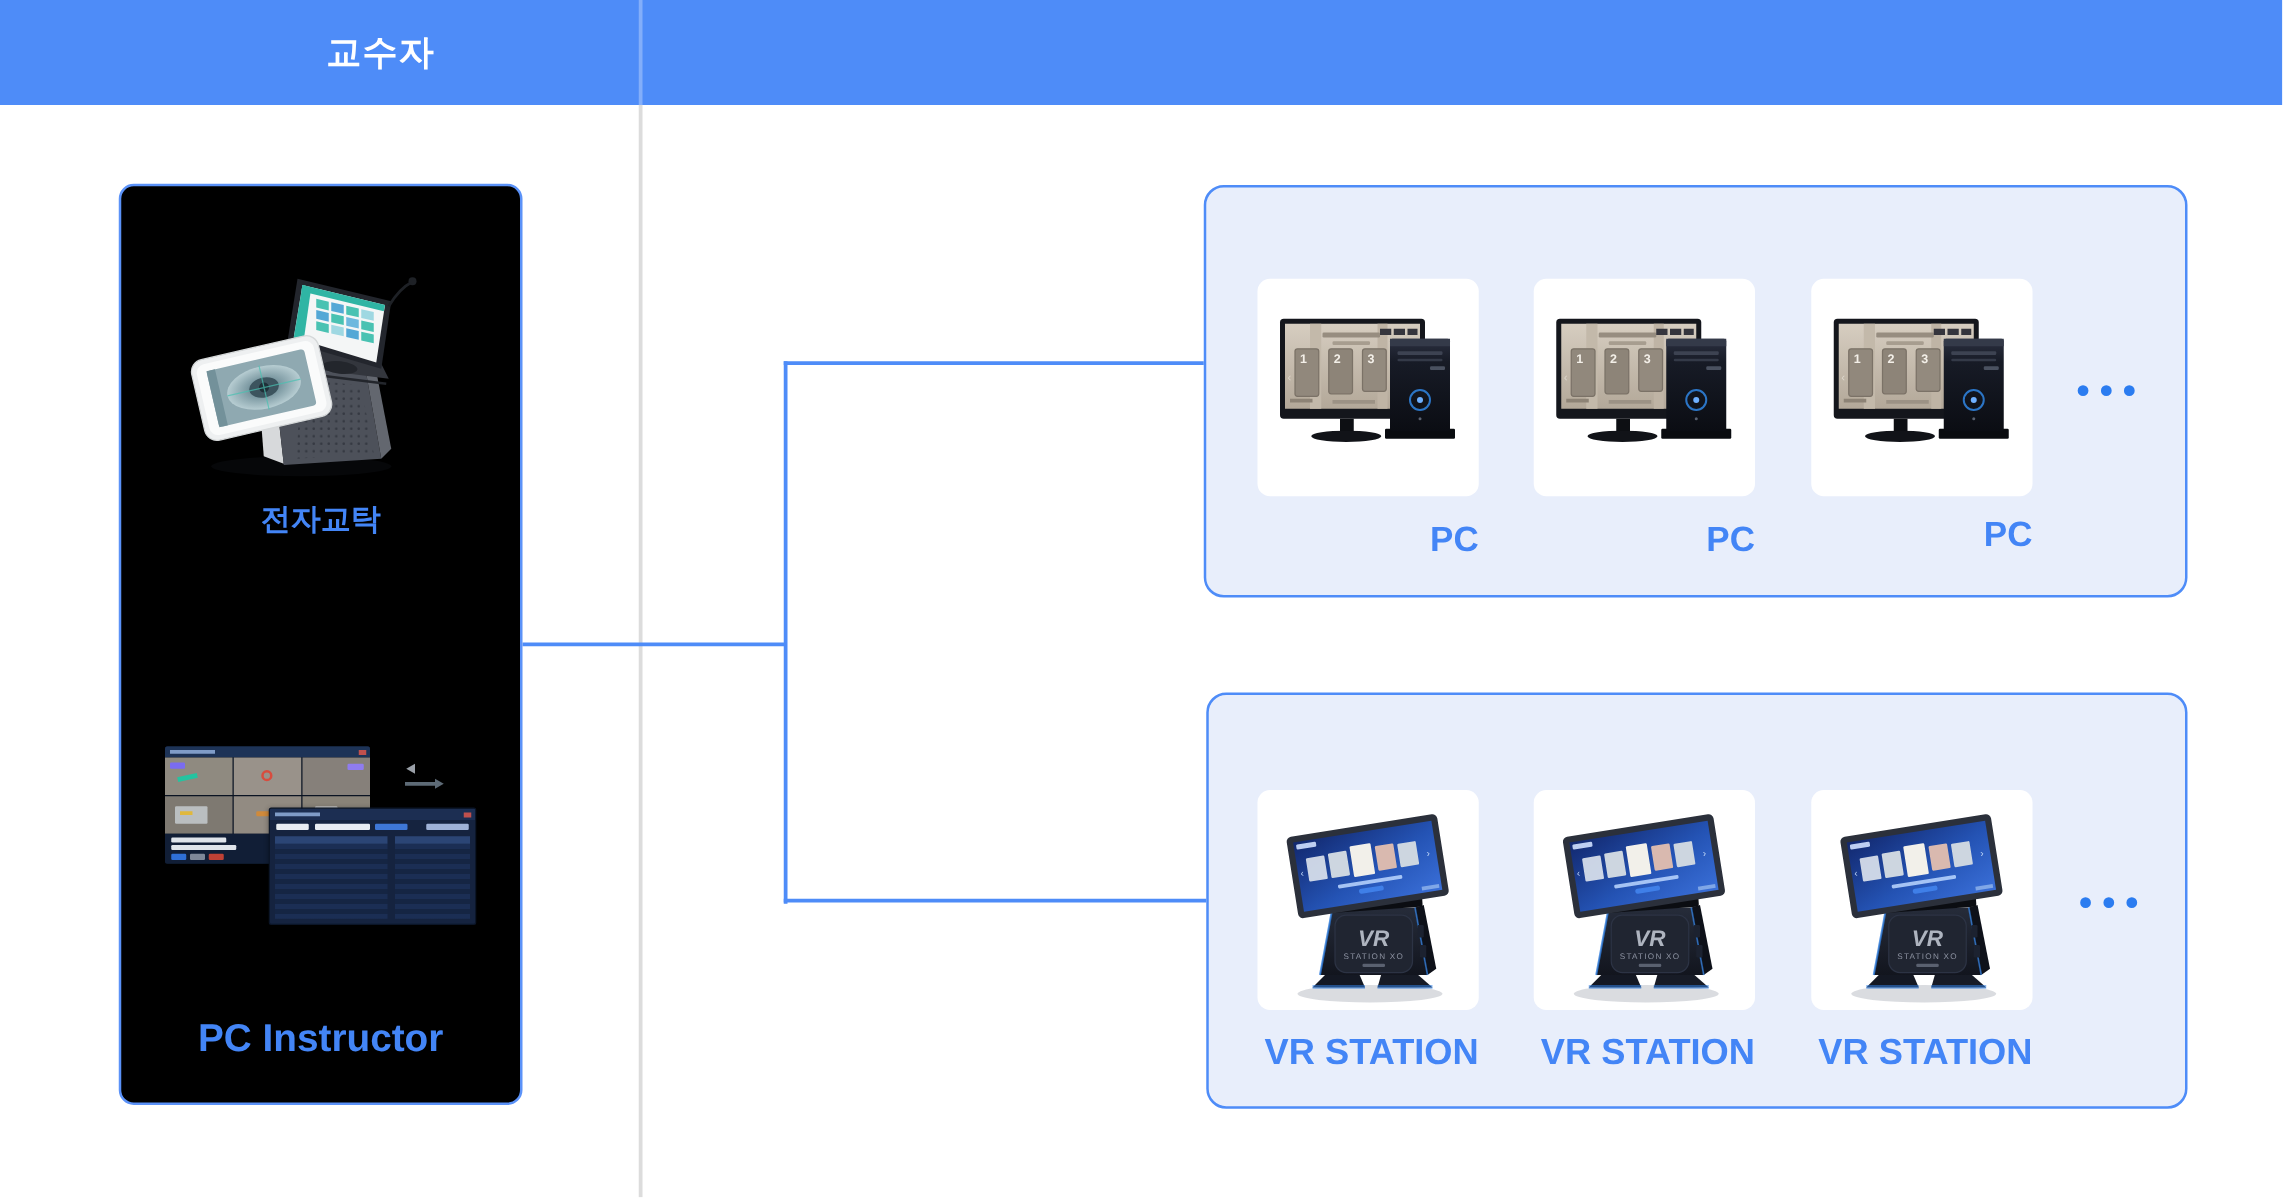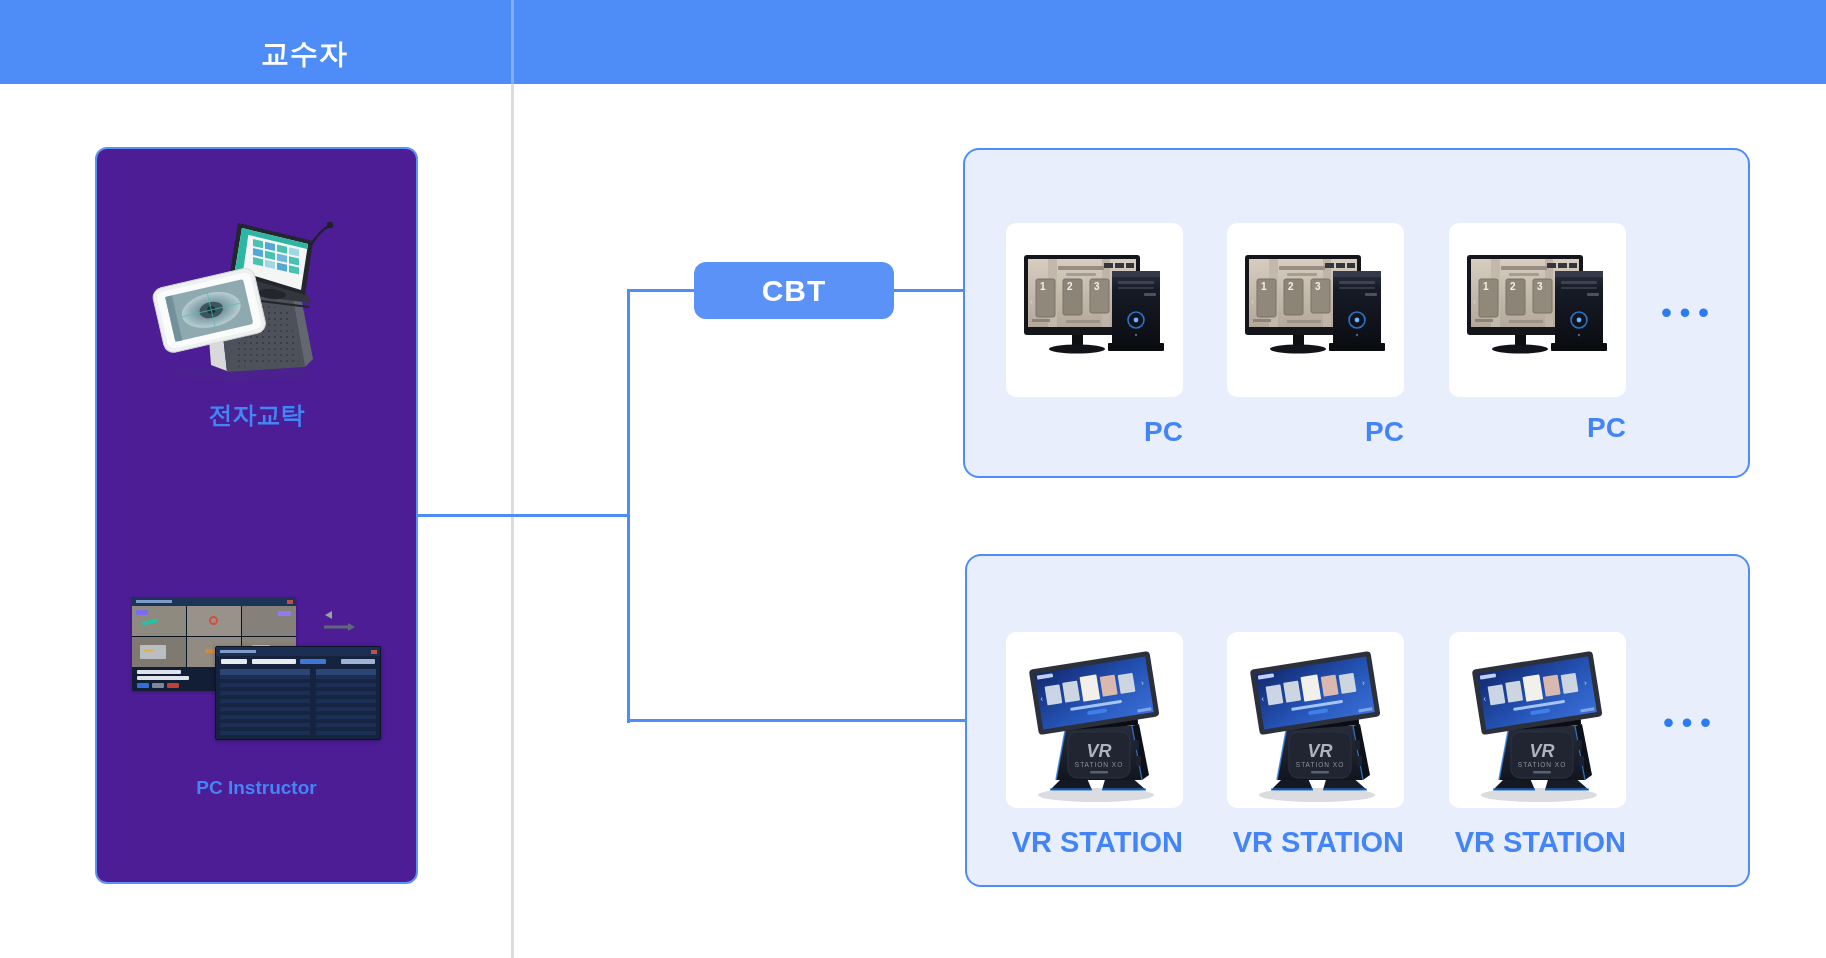--- a/index.html
+++ b/index.html
@@ -13,31 +13,31 @@
     --dots-blue:#2b7cf0;
   }
   *{margin:0;padding:0;box-sizing:border-box;}
   body{background:#ffffff;font-family:"Liberation Sans","DejaVu Sans",sans-serif;}
   #stage{position:relative;width:1826px;height:958px;background:#ffffff;overflow:hidden;}
 
   
   .header-bar{position:absolute;left:0;top:0;width:1826px;height:84px;background:var(--header-blue);}
   .header-cell{position:absolute;top:0;height:84px;display:flex;align-items:center;justify-content:center;
     color:#fff;font-size:28px;font-weight:bold;letter-spacing:1px;}
-  .header-cell.left{left:0;width:609px;margin-top:12px;}
+  .header-cell.left{left:0;width:609px;}
   .header-cell.right{left:513px;width:1313px;}
   .header-split{position:absolute;left:511px;top:0;width:3px;height:84px;background:rgba(255,255,255,0.30);}
   .v-divider{position:absolute;left:511px;top:84px;width:3px;height:874px;background:var(--divider-gray);}
 
   
-  .inst-panel{position:absolute;left:95px;top:147px;width:323px;height:737px;background:#4c1d95;
+  .inst-panel{position:absolute;left:95px;top:147px;width:323px;height:737px;background:#000000;
     border:2px solid var(--badge-blue);border-radius:12px;}
   .panel-caption{position:absolute;left:0;width:100%;text-align:center;color:var(--accent-text-blue);font-weight:bold;}
   .podium-caption{top:250px;font-size:24px;}
-  .pcinst-caption{top:628px;font-size:19px;}
+  .pcinst-caption{top:664px;font-size:31px;}
   .podium-svg{position:absolute;left:44px;top:48px;width:194px;height:190px;}
 
   
   .win{position:absolute;border-radius:2px;overflow:hidden;}
   .win-back{left:35px;top:448px;width:164px;height:94px;background:#0f1a2e;box-shadow:0 1px 3px rgba(0,0,0,.25);}
   .win-front{left:118px;top:497px;width:166px;height:94px;background:#15233f;border:1px solid #0b1527;box-shadow:0 1px 4px rgba(0,0,0,.3);}
   .titlebar{position:absolute;left:0;top:0;width:100%;height:9px;background:#1d3357;}
   .titlebar::before{content:"";position:absolute;left:4px;top:3px;width:36px;height:3px;background:#7f9cc8;}
   .titlebar::after{content:"";position:absolute;right:3px;top:3px;width:6px;height:4px;background:#c0504d;}
   .cam-grid{position:absolute;left:0;top:9px;width:100%;height:61px;display:grid;
@@ -208,23 +208,20 @@
       </defs>
       <path d="M33,6 L8,6" stroke="url(#ag)" stroke-width="3"></path>
       <path d="M9,2 L2,6 L9,10 Z" fill="#9aa0a8"></path>
       <path d="M1,18 L26,18" stroke="#5d6a76" stroke-width="3"></path>
       <path d="M25,14 L32,18 L25,22 Z" fill="#5d6a76"></path>
     </svg>
 
     <div class="panel-caption pcinst-caption">PC Instructor</div>
   </div>
 
-  <div class="badge badge-cbt">
-    <span>CBT</span>
-  </div>
 
   <div class="group-box box-cbt">
 
     <div class="device-card" style="left:41px;top:73px;width:177px;height:174px">
       <svg class="dev" viewBox="0 0 177 174">
         <defs>
           <linearGradient id="mscr" x1="0" y1="0" x2="0" y2="1">
             <stop offset="0" stop-color="#d6cdc0"></stop>
               <stop offset="1" stop-color="#b3a899"></stop>
           </linearGradient>

